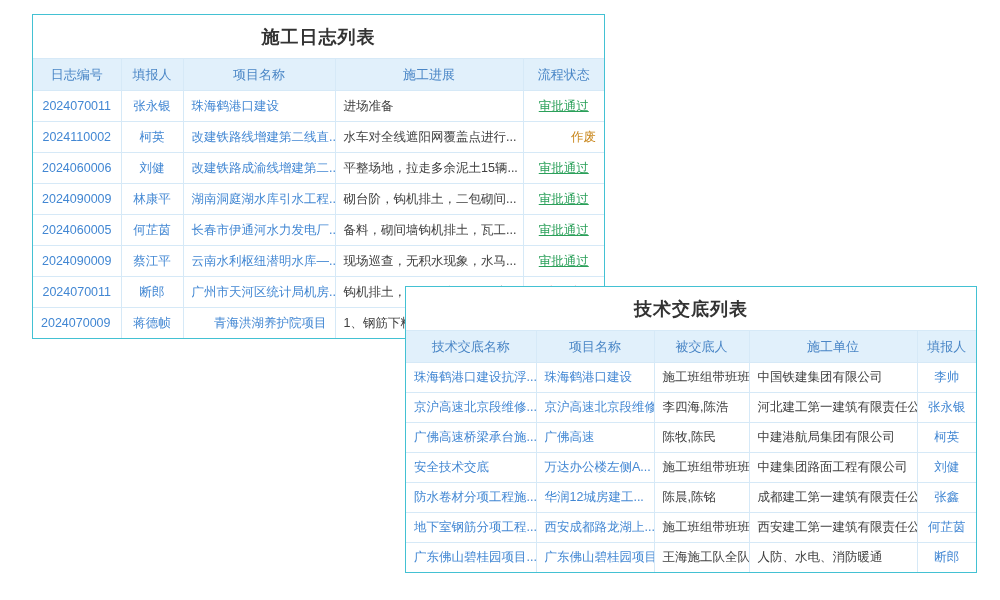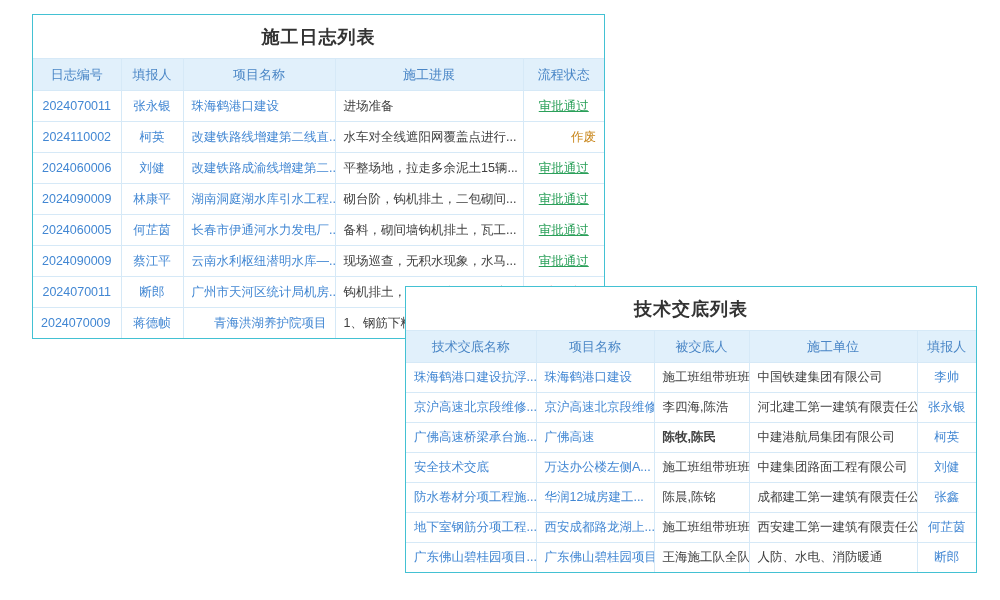--- a/index.html
+++ b/index.html
@@ -186,21 +186,21 @@
         <tr>
           <td style="text-align: left;"><span class="cell link">京沪高速北京段维修...</span></td>
           <td style="text-align: left;"><span class="cell link">京沪高速北京段维修</span></td>
           <td style="text-align: left;"><span class="cell">李四海,陈浩</span></td>
           <td style="text-align: left;"><span class="cell">河北建工第一建筑有限责任公司</span></td>
           <td style="text-align: center;"><span class="cell link">张永银</span></td>
         </tr>
         <tr>
           <td style="text-align: left;"><span class="cell link">广佛高速桥梁承台施...</span></td>
           <td style="text-align: left;"><span class="cell link">广佛高速</span></td>
-          <td style="text-align: left; font-weight: bold;"><span class="cell">陈牧,陈民</span></td>
+          <td style="text-align: left;"><span class="cell">陈牧,陈民</span></td>
           <td style="text-align: left;"><span class="cell">中建港航局集团有限公司</span></td>
           <td style="text-align: center;"><span class="cell link">柯英</span></td>
         </tr>
         <tr>
           <td style="text-align: left;"><span class="cell link">安全技术交底</span></td>
           <td style="text-align: left;"><span class="cell link">万达办公楼左侧A...</span></td>
           <td style="text-align: left;"><span class="cell">施工班组带班班...</span></td>
           <td style="text-align: left;"><span class="cell">中建集团路面工程有限公司</span></td>
           <td style="text-align: center;"><span class="cell link">刘健</span></td>
         </tr>

